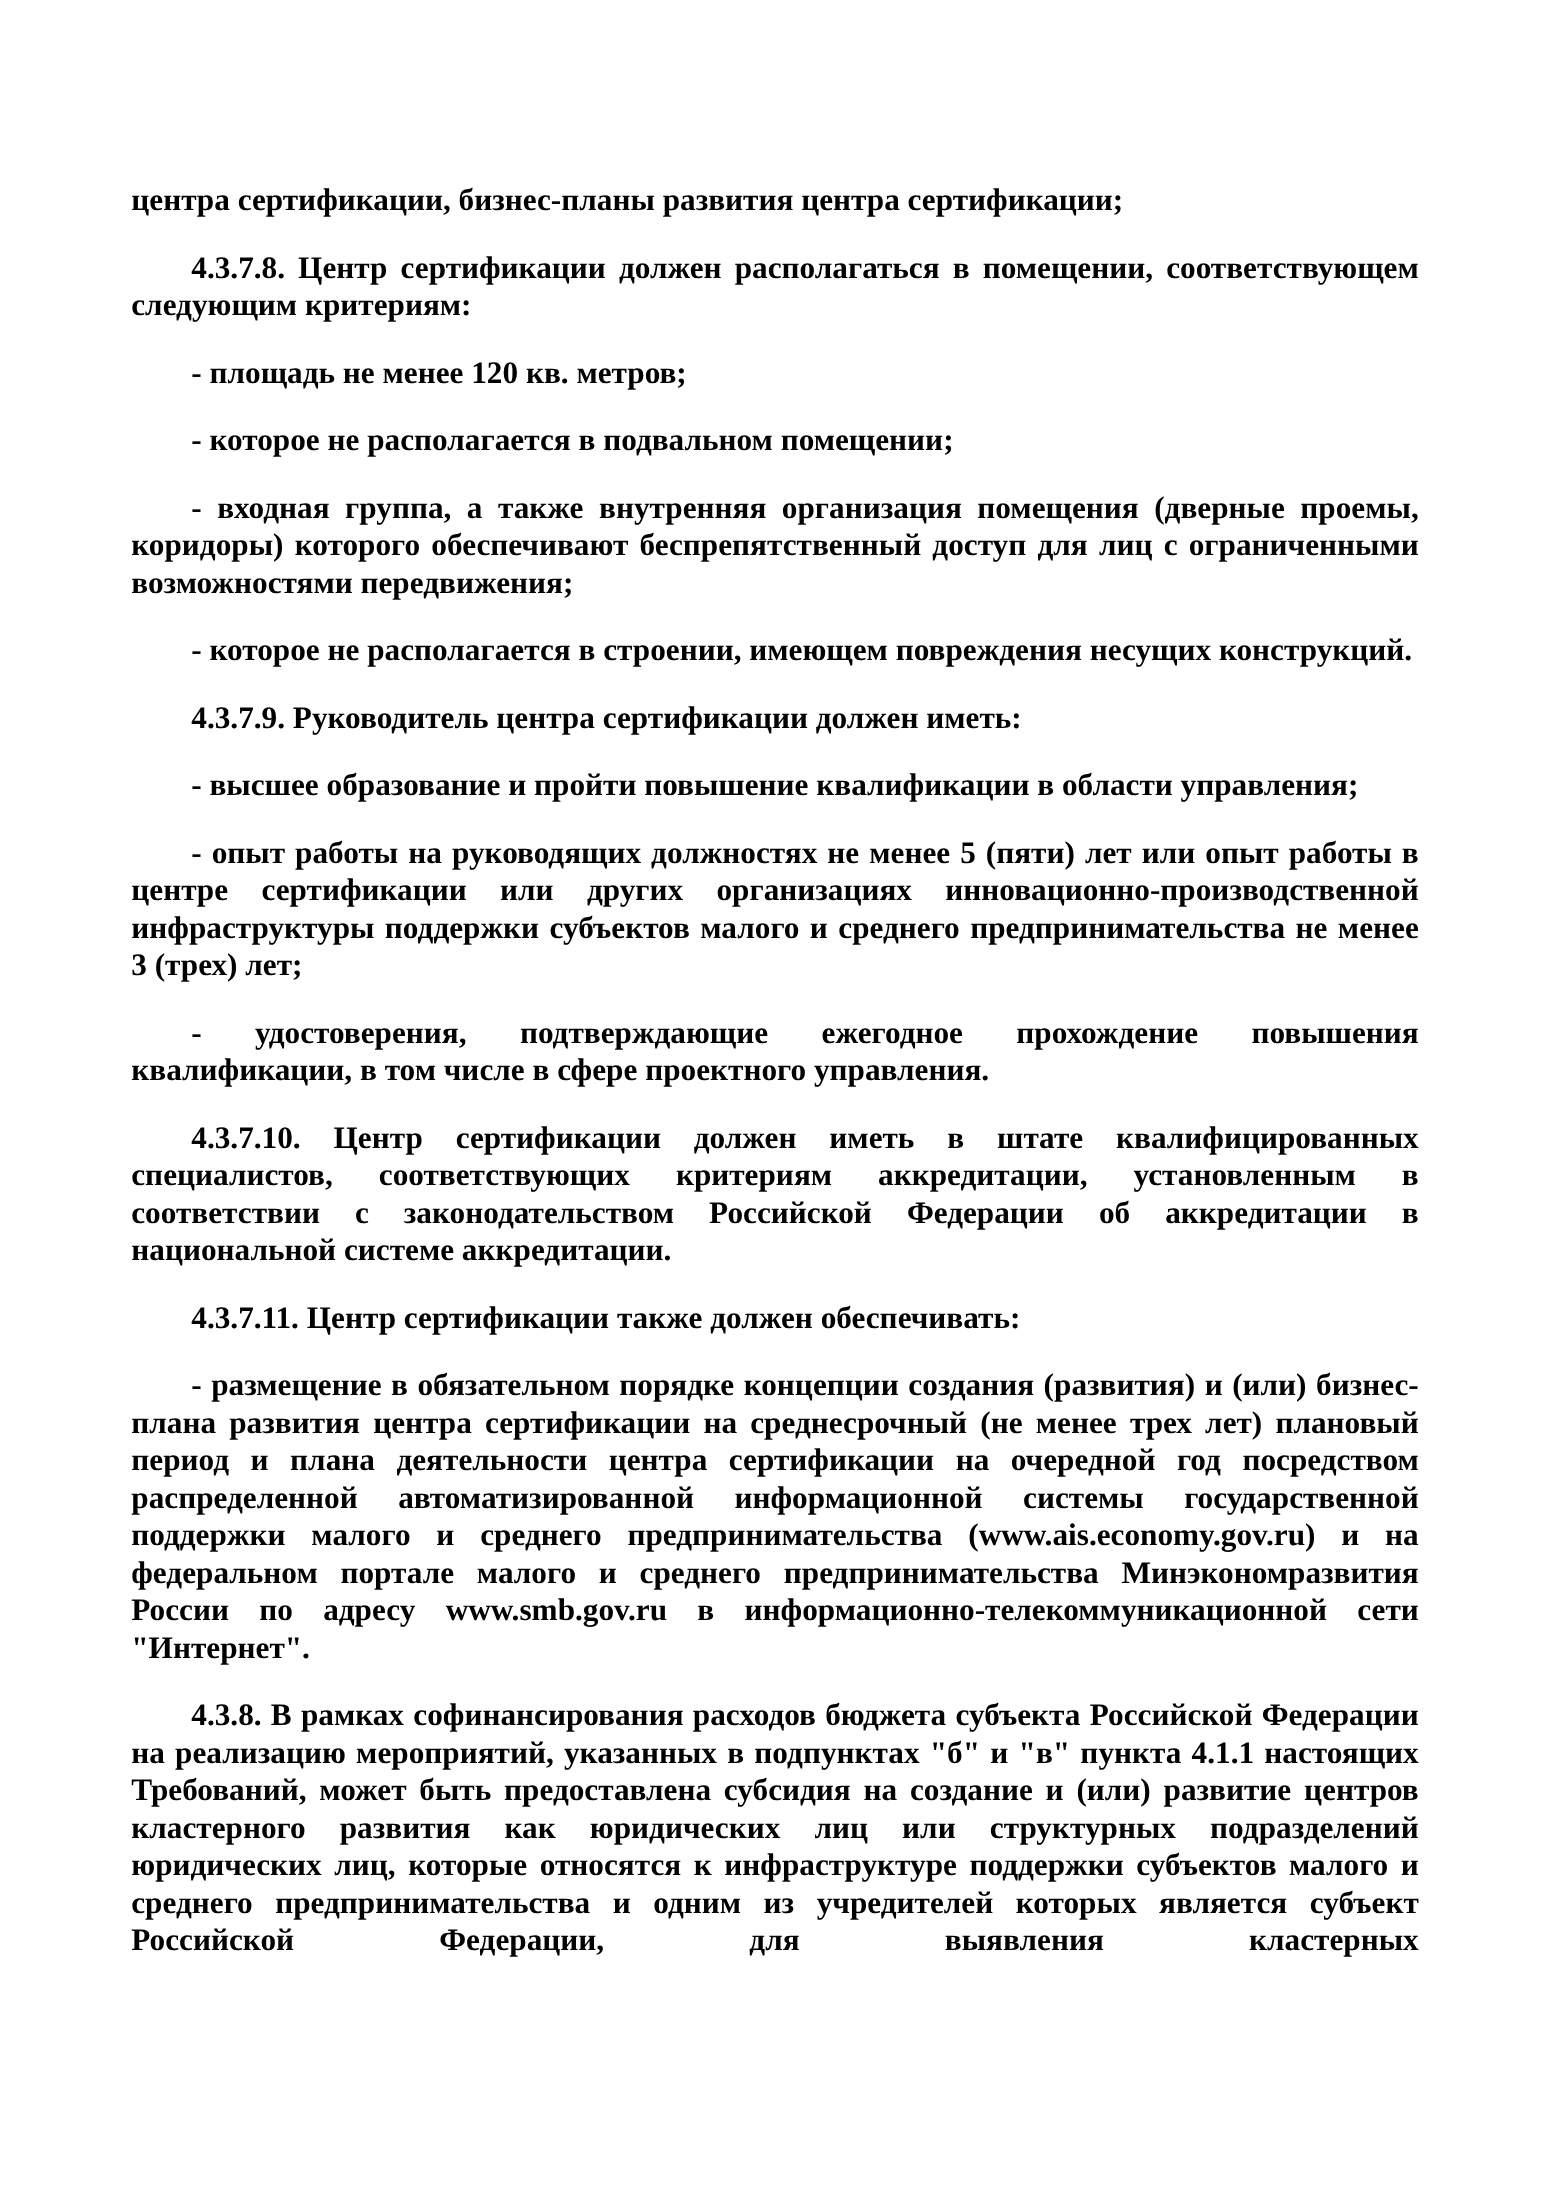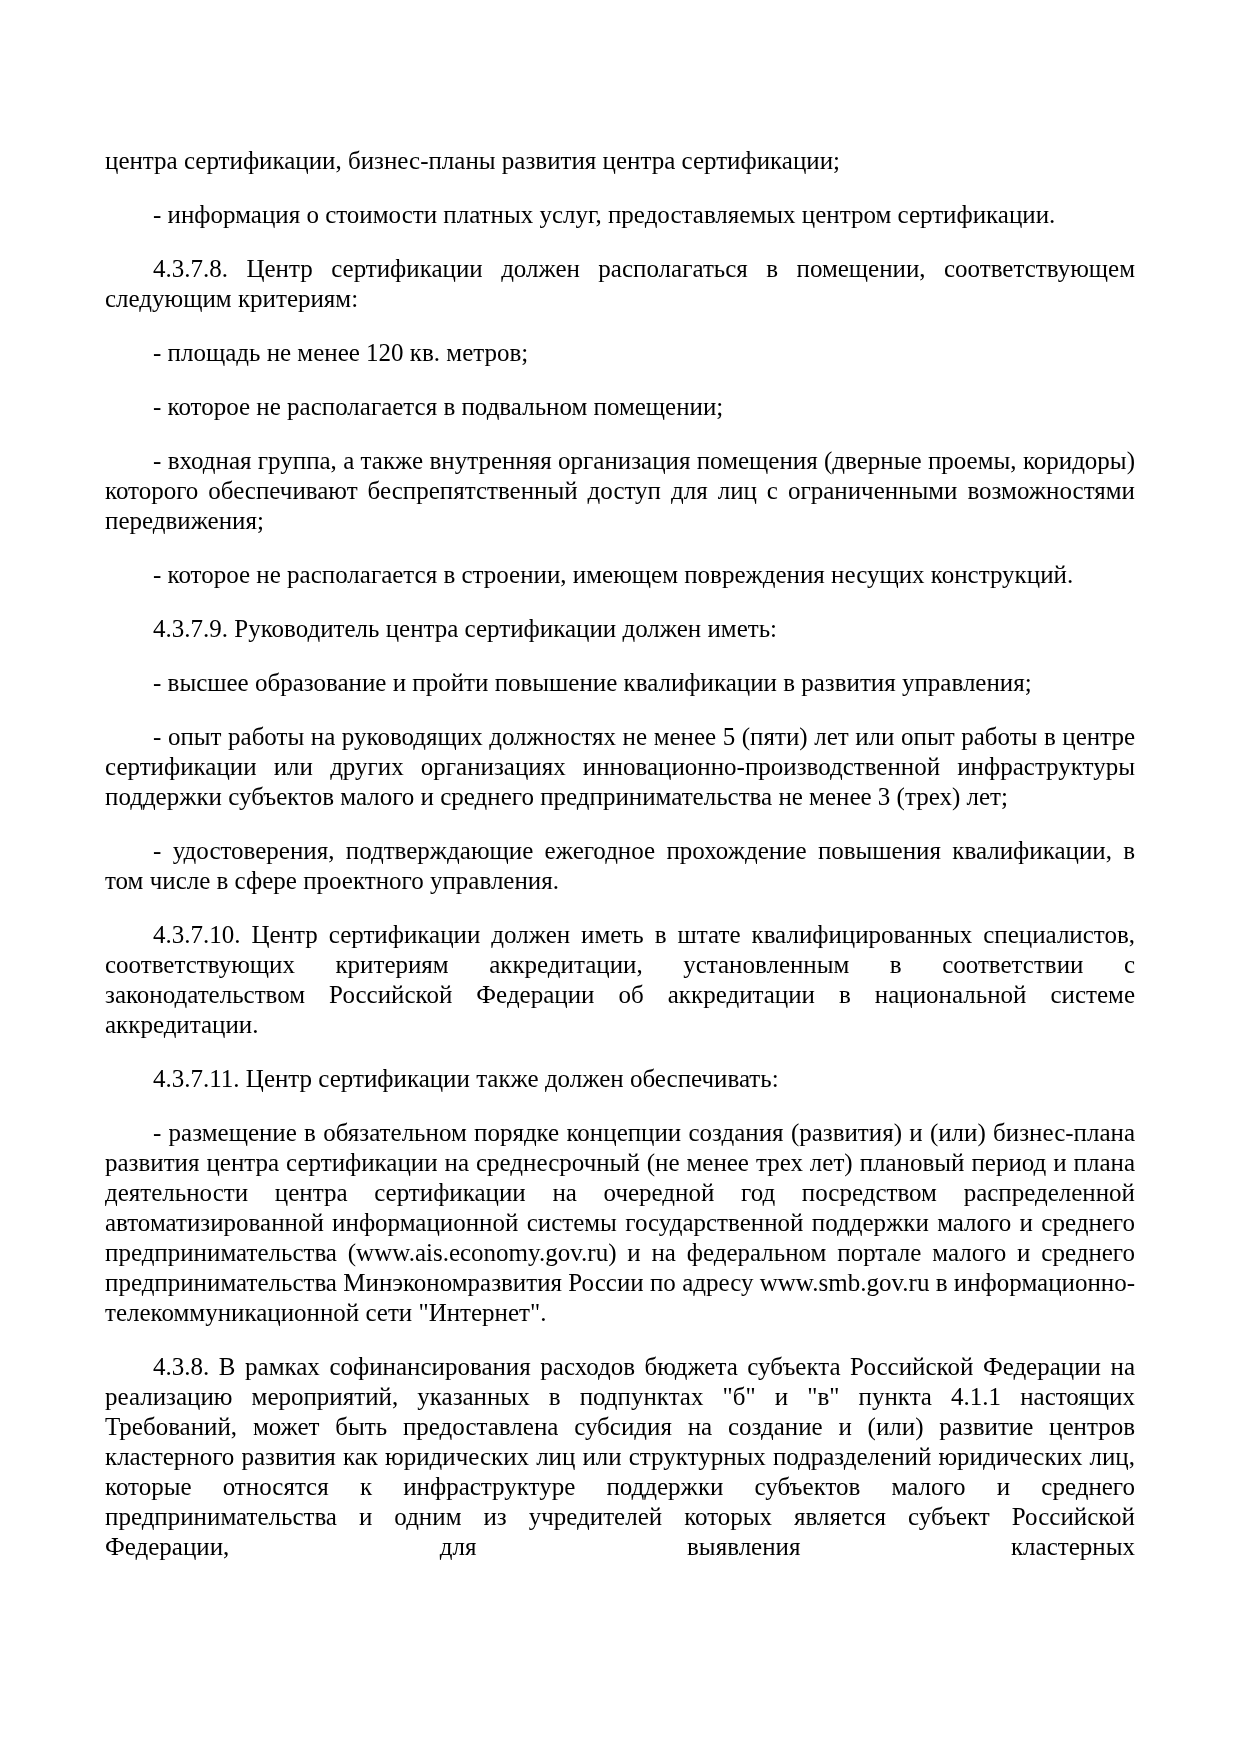--- a/index.html
+++ b/index.html
@@ -19,46 +19,46 @@
   .doc-text {
     color: #000000;
     font-family: "Liberation Serif", "DejaVu Serif", serif;
     font-size: 25px;
     line-height: 30px;
     text-align: justify;
   }
   .doc-text p {
     margin: 24px 0 0 0;
     text-indent: 48px;
+    font-weight: bold;
   }
   .doc-text p:first-child {
     margin-top: 0;
   }
   .doc-text p.no-indent {
     text-indent: 0;
   }
   
   .doc-text p.stretch-last {
     text-align-last: justify;
   }
 </style>
 </head>
 <body>
 
 <div class="page">
   <div class="doc-text">
     <p class="no-indent">центра сертификации, бизнес-планы развития центра сертификации;</p>
-    <p>- информация о стоимости платных услуг, предоставляемых центром сертификации.</p>
     <p>4.3.7.8. Центр сертификации должен располагаться в помещении, соответствующем следующим критериям:</p>
     <p>- площадь не менее 120 кв. метров;</p>
     <p>- которое не располагается в подвальном помещении;</p>
     <p>- входная группа, а также внутренняя организация помещения (дверные проемы, коридоры) которого обеспечивают беспрепятственный доступ для лиц с ограниченными возможностями передвижения;</p>
     <p>- которое не располагается в строении, имеющем повреждения несущих конструкций.</p>
     <p>4.3.7.9. Руководитель центра сертификации должен иметь:</p>
-    <p>- высшее образование и пройти повышение квалификации в развития управления;</p>
+    <p>- высшее образование и пройти повышение квалификации в области управления;</p>
     <p>- опыт работы на руководящих должностях не менее 5 (пяти) лет или опыт работы в центре сертификации или других организациях инновационно-производственной инфраструктуры поддержки субъектов малого и среднего предпринимательства не менее 3 (трех) лет;</p>
     <p>- удостоверения, подтверждающие ежегодное прохождение повышения квалификации, в том числе в сфере проектного управления.</p>
     <p>4.3.7.10. Центр сертификации должен иметь в штате квалифицированных специалистов, соответствующих критериям аккредитации, установленным в соответствии с законодательством Российской Федерации об аккредитации в национальной системе аккредитации.</p>
     <p>4.3.7.11. Центр сертификации также должен обеспечивать:</p>
     <p>- размещение в обязательном порядке концепции создания (развития) и (или) бизнес-плана развития центра сертификации на среднесрочный (не менее трех лет) плановый период и плана деятельности центра сертификации на очередной год посредством распределенной автоматизированной информационной системы государственной поддержки малого и среднего предпринимательства (www.ais.economy.gov.ru) и на федеральном портале малого и среднего предпринимательства Минэкономразвития России по адресу www.smb.gov.ru в информационно-телекоммуникационной сети "Интернет".</p>
     <p class="stretch-last">4.3.8. В рамках софинансирования расходов бюджета субъекта Российской Федерации на реализацию мероприятий, указанных в подпунктах "б" и "в" пункта 4.1.1 настоящих Требований, может быть предоставлена субсидия на создание и (или) развитие центров кластерного развития как юридических лиц или структурных подразделений юридических лиц, которые относятся к инфраструктуре поддержки субъектов малого и среднего предпринимательства и одним из учредителей которых является субъект Российской Федерации, для выявления кластерных</p>
   </div>
 </div>
 
 </body></html>

